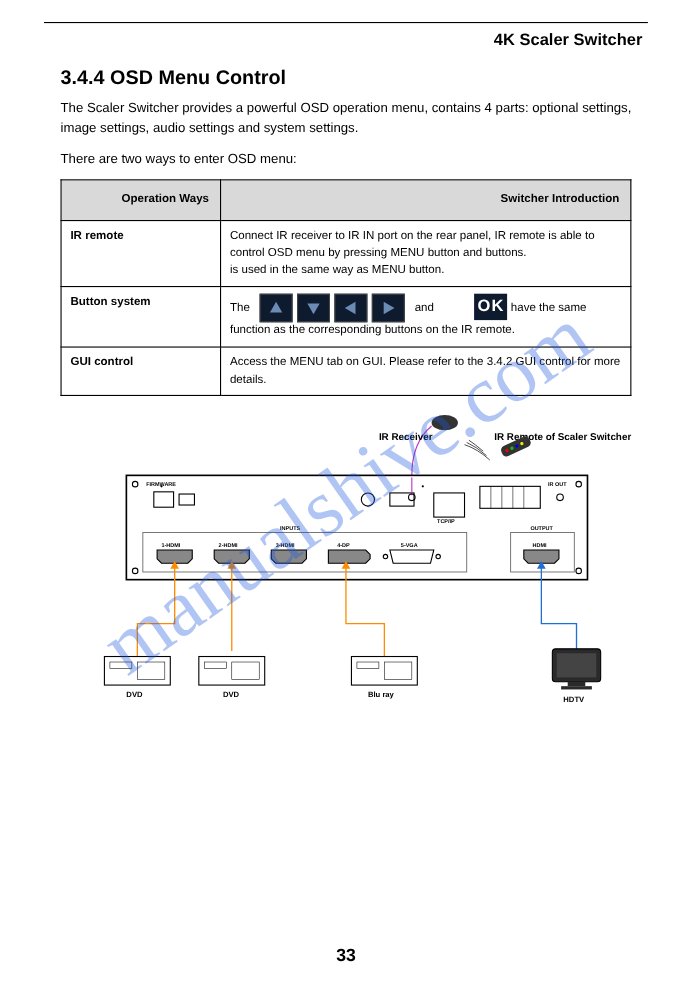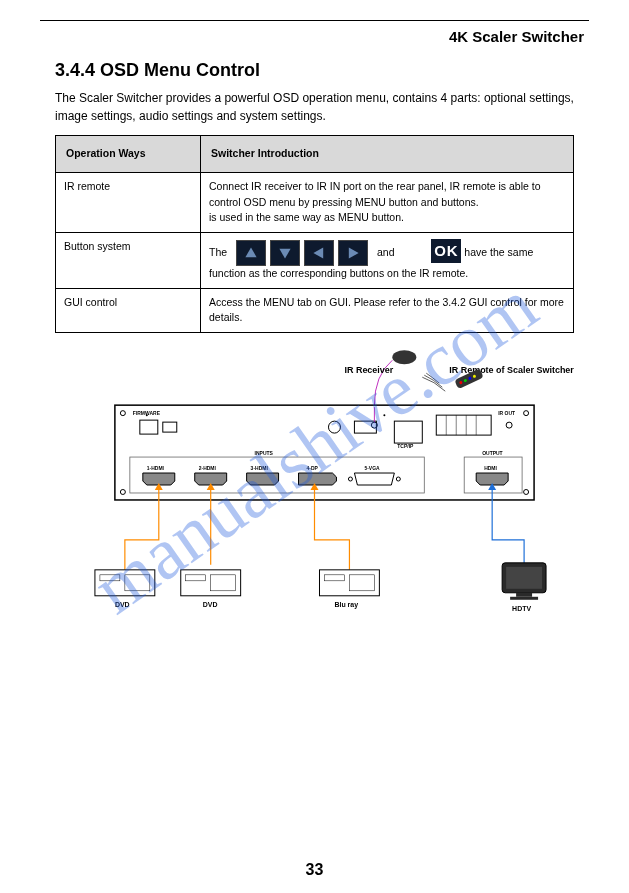--- a/index.html
+++ b/index.html
@@ -65,27 +65,27 @@
     border: 1.5px solid #000;
     padding: 6px 8px;
     font-size: 10.5px;
     line-height: 1.5;
     vertical-align: top;
     background: #fff;
   }
   table.control-table tr.header-row td {
     background: #d9d9d9;
     font-weight: bold;
-    text-align: left;
+    text-align: right;
     padding: 10px;
     margin-left: 40px;
   }
   table.control-table td.left-cell {
     width: 28%;
-    font-weight: normal;
+    font-weight: bold;
   }
   .button-row {
     display: inline-flex;
     gap: 4px;
     align-items: center;
     margin: 0 6px;
     vertical-align: middle;
   }
   .nav-btn {
     width: 28px;
@@ -139,20 +139,21 @@
 <div class="header-title">4K Scaler Switcher</div>
 
 <div class="content">
 
   <div class="section-heading">
     <span>3.4.4</span>
     <span>OSD Menu Control</span>
   </div>
 
   <div class="para">The Scaler Switcher provides a powerful OSD operation menu, contains 4 parts: optional settings, image settings, audio settings and system settings.</div>
+  <div class="para">There are two ways to enter OSD menu:</div>
 
   <table class="control-table">
     <tbody>
         <tr class="header-row">
       <td>Operation Ways</td>
       <td>Switcher Introduction</td>
     </tr>
     <tr>
       <td class="left-cell">IR remote</td>
       <td>

